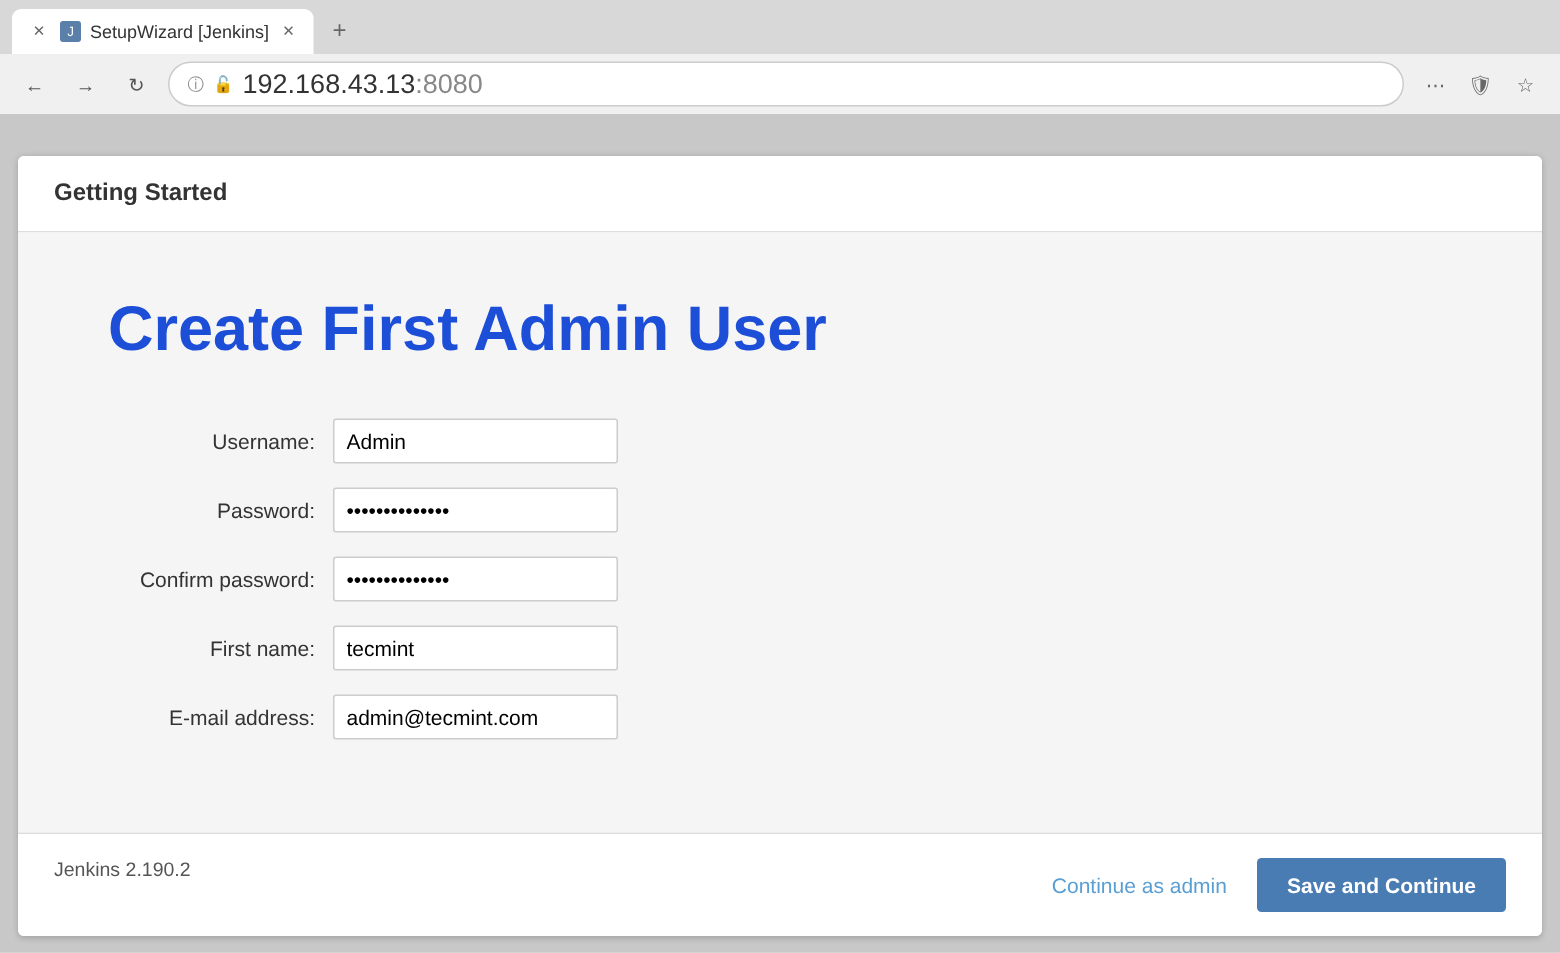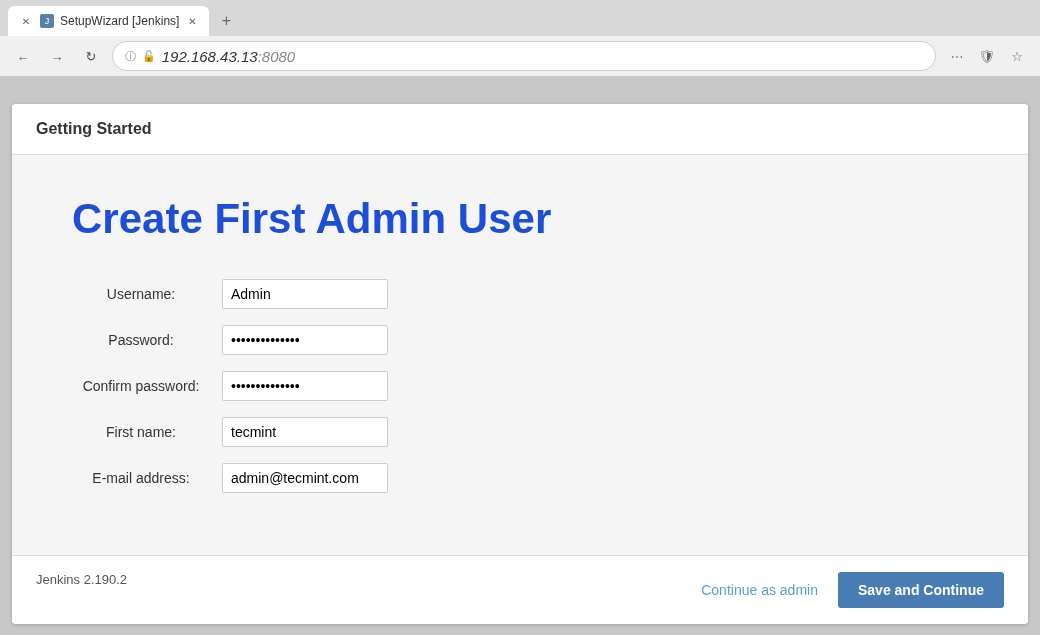--- a/index.html
+++ b/index.html
@@ -127,23 +127,22 @@
       height: 30px;
       gap: 6px;
     }
 
     .address-icon {
       font-size: 11px;
       color: #888;
     }
 
     .address-text {
-      font-size: 15px;
+      font-size: 18px;
       color: #333;
-      font-style: italic;
     }
 
     .address-text .port {
       color: #888;
     }
 
     .address-actions {
       display: flex;
       align-items: center;
       gap: 4px;
@@ -203,27 +202,27 @@
     .form-row {
       display: flex;
       align-items: center;
       margin-bottom: 16px;
     }
 
     .form-label {
       width: 150px;
       font-size: 14px;
       color: #333;
-      text-align: center;
+      text-align: right;
       padding-right: 12px;
       flex-shrink: 0;
     }
 
     .form-input {
-      width: 166px;
+      width: 190px;
       height: 30px;
       border: 1px solid #ccc;
       border-radius: 2px;
       padding: 4px 8px;
       font-size: 14px;
       outline: none;
     }
 
     .wizard-footer {
       background: white;

